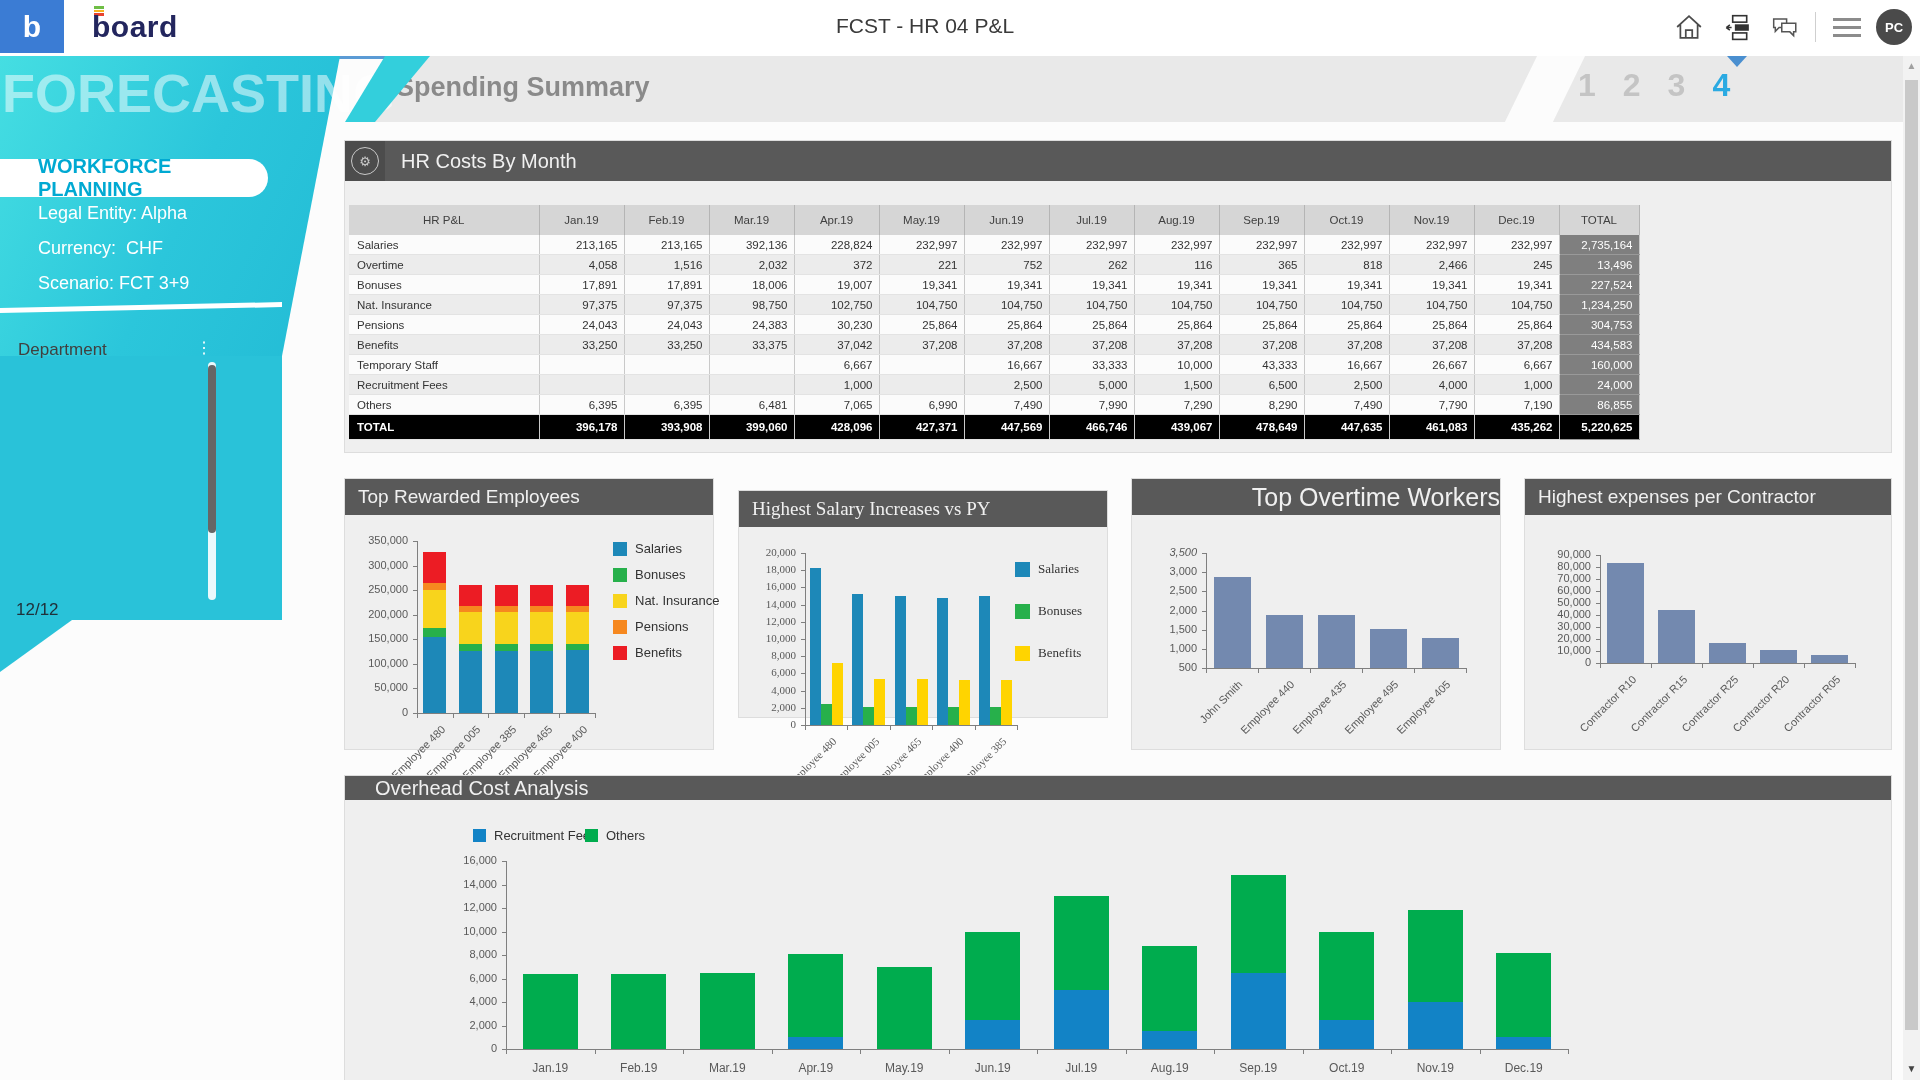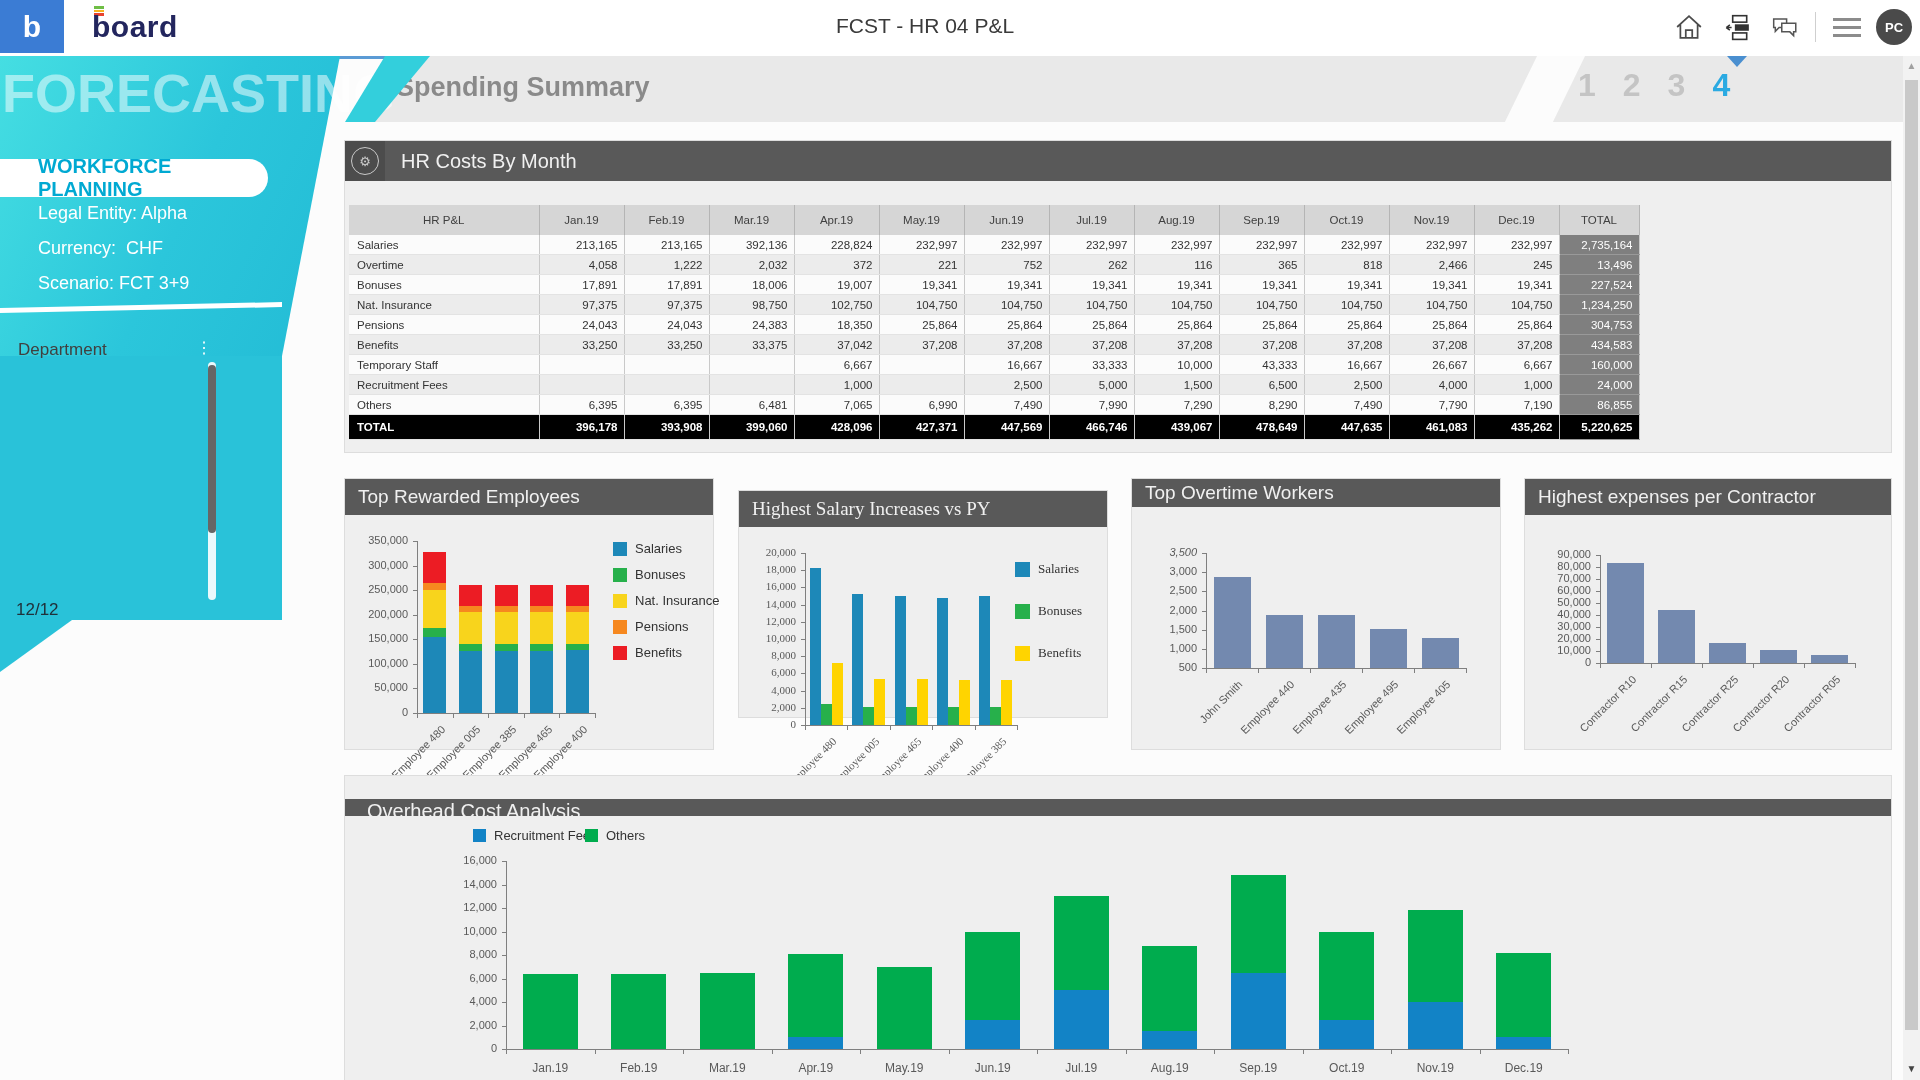--- a/index.html
+++ b/index.html
@@ -210,21 +210,21 @@
               <td>232,997</td>
               <td>232,997</td>
               <td>232,997</td>
               <td>232,997</td>
               <td>232,997</td>
               <td class="tcol">2,735,164</td>
             </tr>
             <tr>
               <td class="rl">Overtime</td>
               <td>4,058</td>
-              <td>1,222</td>
+              <td>1,516</td>
               <td>2,032</td>
               <td>372</td>
               <td>221</td>
               <td>752</td>
               <td>262</td>
               <td>116</td>
               <td>365</td>
               <td>818</td>
               <td>2,466</td>
               <td>245</td>
@@ -260,21 +260,21 @@
               <td>104,750</td>
               <td>104,750</td>
               <td>104,750</td>
               <td class="tcol">1,234,250</td>
             </tr>
             <tr>
               <td class="rl">Pensions</td>
               <td>24,043</td>
               <td>24,043</td>
               <td>24,383</td>
-              <td>18,350</td>
+              <td>30,230</td>
               <td>25,864</td>
               <td>25,864</td>
               <td>25,864</td>
               <td>25,864</td>
               <td>25,864</td>
               <td>25,864</td>
               <td>25,864</td>
               <td>25,864</td>
               <td class="tcol">304,753</td>
             </tr>
@@ -507,21 +507,21 @@
           <span class="leg-sw" style="height: 15px; width: 15px; background: rgb(39, 176, 75);"></span>
           <span>Bonuses</span>
         </div>
         <div class="leg-item" style="left: 276px; top: 118px;">
           <span class="leg-sw" style="height: 15px; width: 15px; background: rgb(255, 212, 0);"></span>
           <span>Benefits</span>
         </div>
       </div>
   </div>
   <div class="panel" style="left:1131px;top:478px;width:370px;height:272px;">
-    <div class="ptitle" style="height:28px;font-size:19px;padding-left:13px;">
+    <div class="ptitle" style="height:36px;font-size:25px;padding-left:13px;justify-content:flex-end;">
       <span>Top Overtime Workers</span>
     </div>
     <div class="pbody" style="top:36px;">
         <div class="axis" style="left: 74px; top: 38px; width: 1px; height: 115px;"></div>
         <div class="axis" style="left: 74px; top: 153px; width: 260px; height: 1px;"></div>
         <div class="ytick" style="left: 0px; top: 146px; width: 65px;">500</div>
         <div class="axis" style="left: 70px; top: 153px; width: 4px; height: 1px;"></div>
         <div class="ytick" style="left: 0px; top: 126.833px; width: 65px;">1,000</div>
         <div class="axis" style="left: 70px; top: 133.833px; width: 4px; height: 1px;"></div>
         <div class="ytick" style="left: 0px; top: 107.667px; width: 65px;">1,500</div>
@@ -592,21 +592,21 @@
         <div class="bar" style="left: 184px; top: 128.2px; width: 37px; height: 19.8px; background: rgb(115, 137, 175);"></div>
         <div class="xlab-rot" style="left: 96.5px; top: 158px;">Contractor R25</div>
         <div class="bar" style="left: 235px; top: 135.4px; width: 37px; height: 12.6px; background: rgb(115, 137, 175);"></div>
         <div class="xlab-rot" style="left: 147.5px; top: 158px;">Contractor R20</div>
         <div class="bar" style="left: 286px; top: 139.6px; width: 37px; height: 8.4px; background: rgb(115, 137, 175);"></div>
         <div class="xlab-rot" style="left: 198.5px; top: 158px;">Contractor R05</div>
       </div>
   </div>
 
   <div class="panel" style="left:344px;top:775px;width:1548px;height:330px;">
-    <div class="ptitle" style="height:24px;font-size:20px;padding-left:22px;margin-top:23px;">
+    <div class="ptitle" style="height:24px;font-size:20px;padding-left:30px;">
       <span>Overhead Cost Analysis</span>
     </div>
     <div class="pbody" style="top:40px;">
         <div class="axis" style="left: 161px; top: 45px; width: 1px; height: 188px;"></div>
         <div class="axis" style="left: 161px; top: 233px; width: 1062px; height: 1px;"></div>
         <div class="ytick" style="left: 0px; top: 226px; width: 152px;">0</div>
         <div class="axis" style="left: 157px; top: 233px; width: 4px; height: 1px;"></div>
         <div class="ytick" style="left: 0px; top: 202.5px; width: 152px;">2,000</div>
         <div class="axis" style="left: 157px; top: 209.5px; width: 4px; height: 1px;"></div>
         <div class="ytick" style="left: 0px; top: 179px; width: 152px;">4,000</div>

